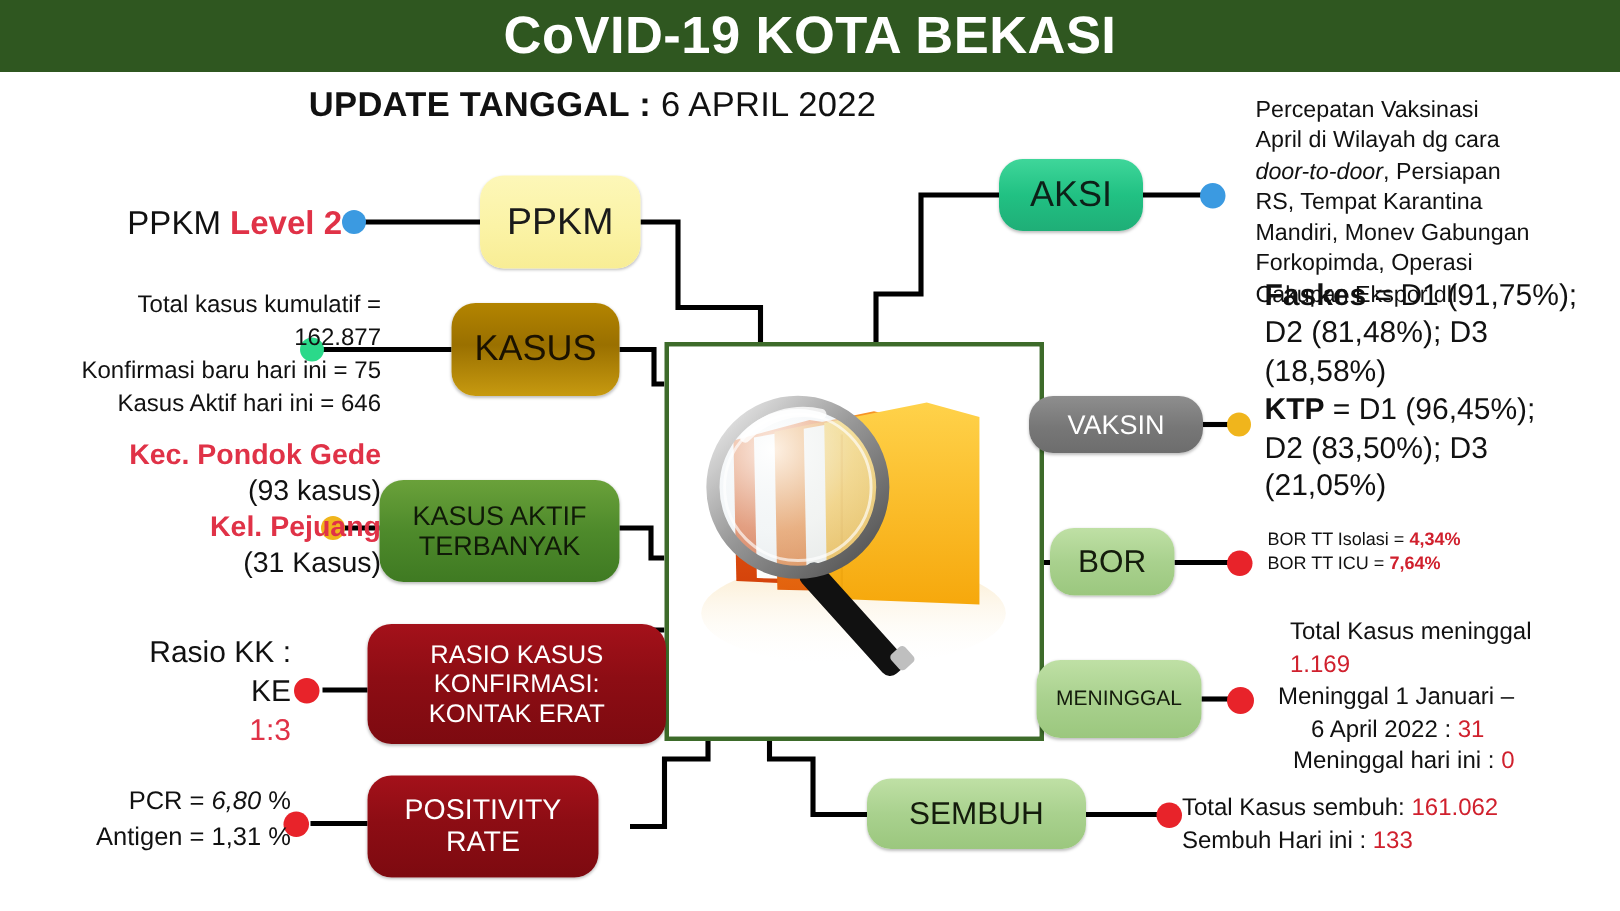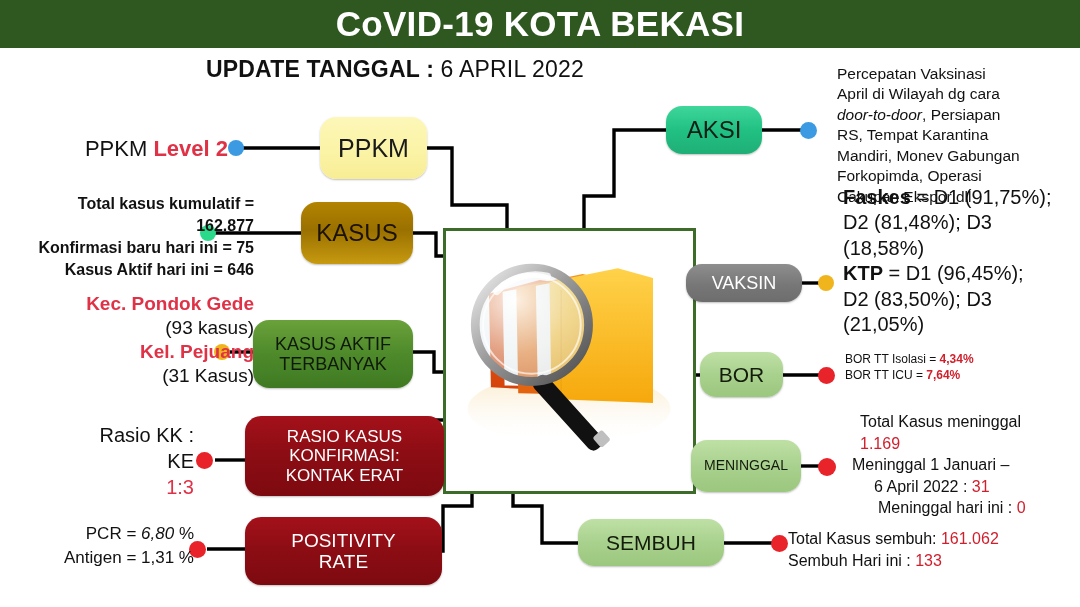--- a/index.html
+++ b/index.html
@@ -66,21 +66,21 @@
     left: 253px; top: 320px; width: 160px; height: 68px;
     background: linear-gradient(180deg,#6aa13a 0%,#4e8a2b 50%,#3f7a22 100%);
     color: #101a08; font-size: 18px;
   }
   .n-rasio {
     left: 245px; top: 416px; width: 199px; height: 80px;
     background: linear-gradient(180deg,#a4111a 0%,#8d0d14 45%,#7d0a10 100%);
     color: #ffffff; font-size: 17px;
   }
   .n-positivity {
-    left: 245px; top: 517px; width: 197px; height: 68px;
+    left: 245px; top: 517px; width: 154px; height: 68px;
     background: linear-gradient(180deg,#a4111a 0%,#8d0d14 45%,#7d0a10 100%);
     color: #ffffff; font-size: 19px;
   }
   .n-aksi {
     left: 666px; top: 106px; width: 96px; height: 48px;
     background: linear-gradient(180deg,#3fd69a 0%,#21c183 50%,#1fae77 100%);
     color: #0d2018; font-size: 24px;
   }
   .n-vaksin {
     left: 686px; top: 264px; width: 116px; height: 38px;
@@ -112,21 +112,21 @@
   .dot-orange { background: #f0b51c; }
 
   
   .txt { position: absolute; color: #111111; }
   .red   { color: #e03247; }
   .dred  { color: #d0202d; }
   .bold  { font-weight: bold; }
   .ital  { font-style: italic; }
 
   .t-ppkm   { left: 60px; top: 136px; width: 168px; text-align: right; font-size: 22px; }
-  .t-kasus  { left: 22px; top: 193px; width: 232px; text-align: right; font-size: 16px; line-height: 1.38; font-weight: bold; }
+  .t-kasus  { left: 22px; top: 193px; width: 232px; text-align: right; font-size: 16px; line-height: 1.38; }
   .t-aktif  { left: 18px; top: 292px; width: 236px; text-align: right; font-size: 19px; line-height: 1.27; }
   .t-rasio  { left: 60px; top: 422px; width: 134px; text-align: right; font-size: 20px; line-height: 1.3; }
   .t-pos    { left: 30px; top: 522px; width: 164px; text-align: right; font-size: 17px; line-height: 1.42; }
 
   .t-aksi   { left: 837px; top: 64px; width: 218px; font-size: 15.5px; line-height: 1.32; }
   .t-vaksin { left: 843px; top: 185px; width: 232px; font-size: 20px; line-height: 1.27; }
   .t-bor    { left: 845px; top: 352px; width: 230px; font-size: 12px; line-height: 1.3; }
   .t-meninggal { left: 852px; top: 411px; width: 226px; font-size: 16px; line-height: 1.35; }
   .t-sembuh { left: 788px; top: 528px; width: 292px; font-size: 16px; line-height: 1.38; }
   .t-meninggal .mg-head { margin-left: 8px; }
@@ -350,21 +350,21 @@
     </div>
   </div>
 
   <div class="txt t-meninggal">
     <div class="mg-head">Total Kasus meninggal</div>
     <div class="mg-head dred">1.169</div>
     <div>Meninggal 1 Januari –</div>
     <div style="margin-left:22px;">
       <span>6 April 2022 : </span><span class="dred">31</span>
     </div>
-    <div style="margin-left:26px;">
+    <div style="margin-left:10px;">
       <span>Meninggal hari ini : </span><span class="dred">0</span>
     </div>
   </div>
 
   <div class="txt t-sembuh">
     <div>
       <span>Total Kasus sembuh: </span><span class="dred">161.062</span>
     </div>
     <div>
       <span>Sembuh Hari ini : </span><span class="dred">133</span>

